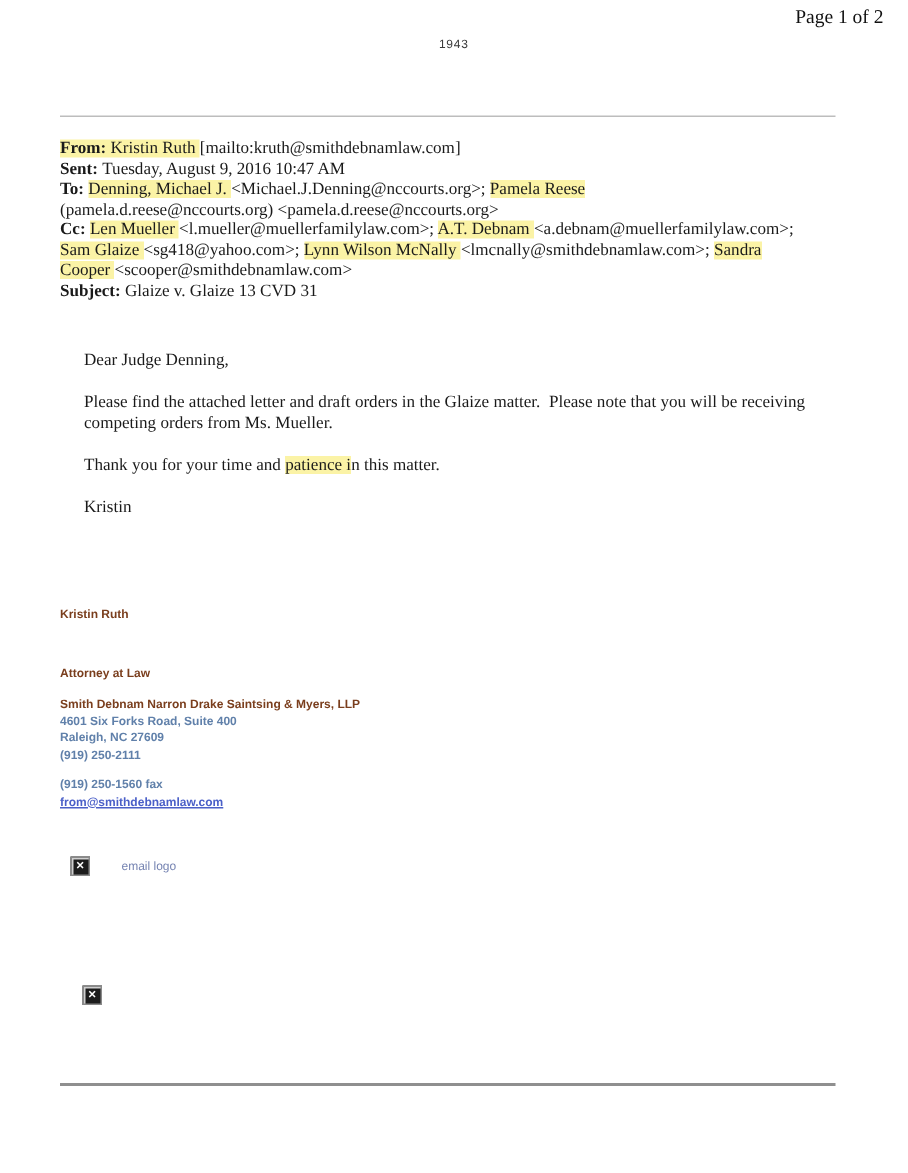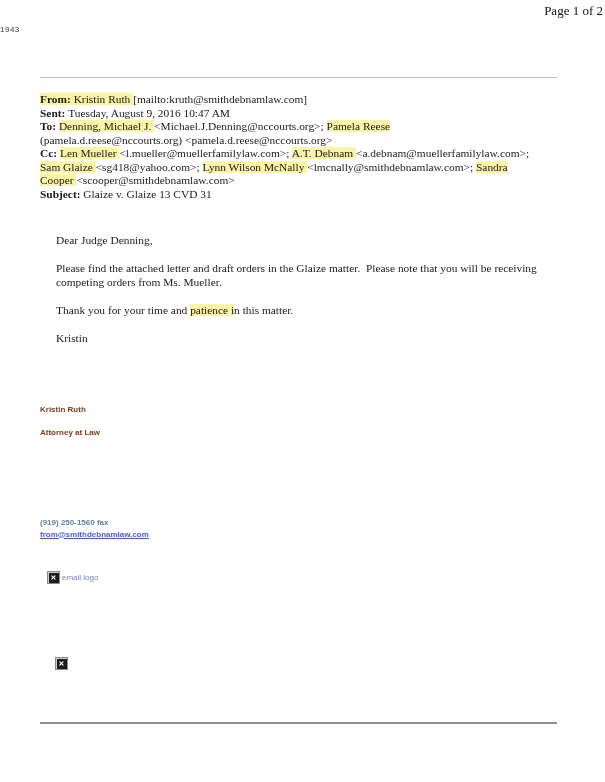--- a/index.html
+++ b/index.html
@@ -2,25 +2,25 @@
 <html style="--highlight: #fbf3a6; --signature-brown: #7a3e1d; --signature-blue: #6080aa; --link-blue: #4a5fc8; --logo-text-blue: #7684b2;"><head>
 <meta charset="utf-8">
 <style>
   html,body{margin:0;padding:0;}
   body{
     width:605px;height:782px;background:#ffffff;position:relative;overflow:hidden;
     font-family:"Liberation Serif", serif;color:#1a1a1a;
   }
   .page{position:absolute;inset:0;}
   .page-number{
-    position:absolute;top:3px;right:2px;
+    position:absolute;top:3px;right:16px;
     font-family:"Liberation Serif", serif;font-size:13px;color:#111;
   }
   .bates{
-    position:absolute;top:25px;left:0;width:100%;text-align:left;
+    position:absolute;top:25px;left:0;width:100%;text-align:center;
     font-family:"Liberation Sans", sans-serif;font-size:8px;color:#3a3a3a;letter-spacing:.5px;
   }
   .divider-top{
     position:absolute;top:77px;left:40px;width:517px;height:0;
     border-top:1px solid #bdbdbd;
   }
   .divider-bottom{
     position:absolute;top:722px;left:40px;width:517px;height:0;
     border-top:2px solid #8f8f8f;
   }
@@ -35,29 +35,29 @@
   .email-body .paragraph{margin:0 0 14px 16px;}
   .line{white-space:pre;}
   .bold{font-weight:bold;}
   .hl{background:var(--highlight,#fbf3a6);text-align:center;}
   .sig{
     position:absolute;left:40px;
     font-family:"Liberation Sans", sans-serif;font-size:8px;font-weight:bold;
     color:var(--signature-brown,#7a3e1d);
   }
   .sig-name{top:405px;}
-  .sig-title{top:428px;}
+  .sig-title{top:444px;}
   .firm-block{top:464px;line-height:11.2px;}
   .firm-block .blue{color:var(--signature-blue,#6080aa);}
   .fax-block{top:517px;line-height:11.5px;color:var(--signature-blue,#6080aa);}
   .email-link{
     color:var(--link-blue,#4a5fc8);text-decoration:underline;cursor:pointer;font-weight:bold;
   }
   .logo-row{
-    position:absolute;top:571px;left:47px;display:flex;align-items:center;gap:2px;
+    position:absolute;top:571px;left:47px;display:flex;align-items:center;gap:21px;
     font-family:"Liberation Sans", sans-serif;font-size:8px;
     color:var(--logo-text-blue,#7684b2);
   }
   .broken-icon{
     width:11px;height:11px;background:#1c1c1c;border:1px solid #8a8a8a;
     color:#fff;display:flex;align-items:center;justify-content:center;
     font-family:"Liberation Sans", sans-serif;font-size:7px;line-height:1;font-weight:bold;
     box-shadow:inset 1px 1px 0 #cfcfcf;
   }
   .broken-icon-2{position:absolute;top:657px;left:55px;}
@@ -73,20 +73,26 @@
 
   <div class="divider-top"></div>
 
   <div class="email-header"><div class="line"><span class="bold hl">From: </span><span class="hl">Kristin Ruth </span><span>[mailto:kruth@smithdebnamlaw.com]</span></div><div class="line"><span class="bold">Sent: </span><span>Tuesday, August 9, 2016 10:47 AM</span></div><div class="line"><span class="bold">To: </span><span class="hl">Denning, Michael J. </span><span>&lt;Michael.J.Denning@nccourts.org&gt;; </span><span class="hl">Pamela Reese</span></div><div class="line"><span>(pamela.d.reese@nccourts.org) &lt;pamela.d.reese@nccourts.org&gt;</span></div><div class="line"><span class="bold">Cc: </span><span class="hl">Len Mueller </span><span>&lt;l.mueller@muellerfamilylaw.com&gt;; </span><span class="hl">A.T. Debnam </span><span>&lt;a.debnam@muellerfamilylaw.com&gt;;</span></div><div class="line"><span class="hl">Sam Glaize </span><span>&lt;sg418@yahoo.com&gt;; </span><span class="hl">Lynn Wilson McNally </span><span>&lt;lmcnally@smithdebnamlaw.com&gt;; </span><span class="hl">Sandra</span></div><div class="line"><span class="hl">Cooper </span><span>&lt;scooper@smithdebnamlaw.com&gt;</span></div><div class="line"><span class="bold">Subject: </span><span>Glaize v. Glaize 13 CVD 31</span></div></div>
 
   <div class="email-body"><div class="paragraph"><div class="line"><span>Dear Judge Denning,</span></div></div><div class="paragraph"><div class="line"><span>Please find the attached letter and draft orders in the Glaize matter.  Please note that you will be receiving</span></div><div class="line"><span>competing orders from Ms. Mueller.</span></div></div><div class="paragraph"><div class="line"><span>Thank you for your time and </span><span class="hl">patience i</span><span>n this matter.</span></div></div><div class="paragraph"><div class="line"><span>Kristin</span></div></div></div>
 
   <div class="sig sig-name">Kristin Ruth</div>
   <div class="sig sig-title">Attorney at Law</div>
 
+  <div class="sig firm-block">
+    <div>Smith Debnam Narron Drake Saintsing &amp; Myers, LLP</div>
+    <div class="blue">4601 Six Forks Road, Suite 400</div>
+    <div class="blue">Raleigh, NC 27609</div>
+    <div class="blue">(919) 250-2111</div>
+  </div>
 
   <div class="sig fax-block">
     <div>(919) 250-1560 fax</div>
     <div><span class="email-link">from@smithdebnamlaw.com</span></div>
   </div>
 
   <div class="logo-row">
     <span class="broken-icon">✕</span>
     <span>email logo</span>
   </div>

